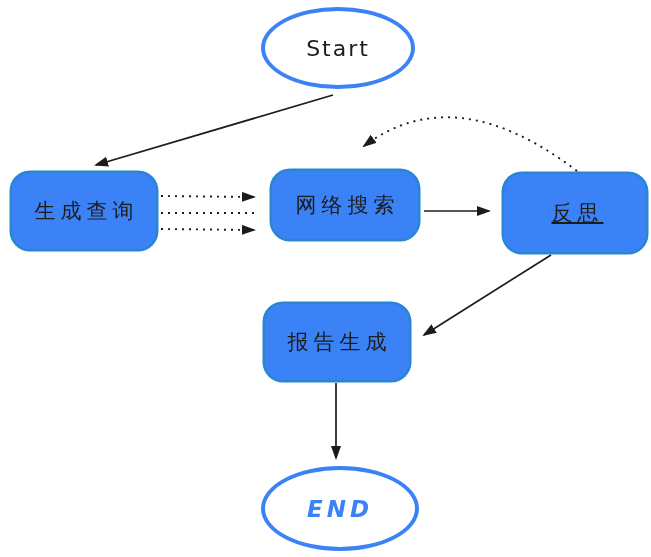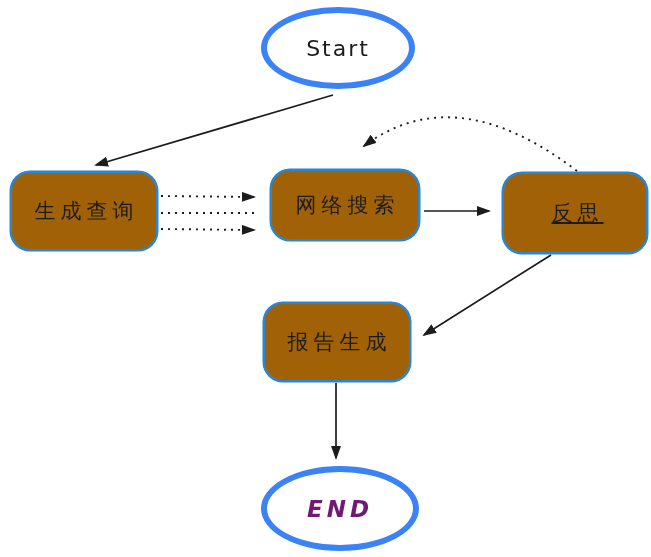--- a/index.html
+++ b/index.html
@@ -18,45 +18,45 @@
   .node {
     position: absolute;
     display: flex;
     align-items: center;
     justify-content: center;
     box-sizing: border-box;
     text-align: center;
     white-space: nowrap;
   }
   .rect-node {
-    background: #a16207;
+    background: #3b82f6;
     border: 2px solid #2886d3;
     border-radius: 20px;
     color: #1c1c1c;
     font-size: 21px;
     letter-spacing: 5px;
     text-indent: 5px; 
     box-shadow: 0 0 0 0.5px #2886d3;
   }
   .ellipse-node {
     background: #ffffff;
-    border: 6px solid #3b82f6;
+    border: 4px solid #3b82f6;
     border-radius: 50%;
     color: #1c1c1c;
     font-size: 22px;
     letter-spacing: 2px;
   }
   #node-start { left: 261px; top: 7px; width: 154px; height: 82px; }
   #node-generate-query { left: 10px;  top: 171px; width: 148px; height: 80px; }
   #node-web-search { left: 270px; top: 169px; width: 150px; height: 72px; }
   #node-reflect { left: 502px; top: 172px; width: 146px; height: 82px; text-decoration: underline; }
   #node-report { left: 263px; top: 302px; width: 148px; height: 80px; }
   #node-end {
     left: 261px; top: 466px; width: 158px; height: 85px;
-    color: #701a75; font-style: italic; font-weight: bold; font-size: 23px; letter-spacing: 4px;
+    color: #3b82f6; font-style: italic; font-weight: bold; font-size: 23px; letter-spacing: 4px;
   }
   #edges {
     position: absolute;
     left: 0; top: 0;
     width: 651px;
     height: 557px;
     pointer-events: none;
   }
   .edge-solid { stroke: #1c1c1c; stroke-width: 1.7; fill: none; }
   .edge-dotted { stroke: #1c1c1c; stroke-width: 1.9; fill: none; stroke-dasharray: 2 5; }

